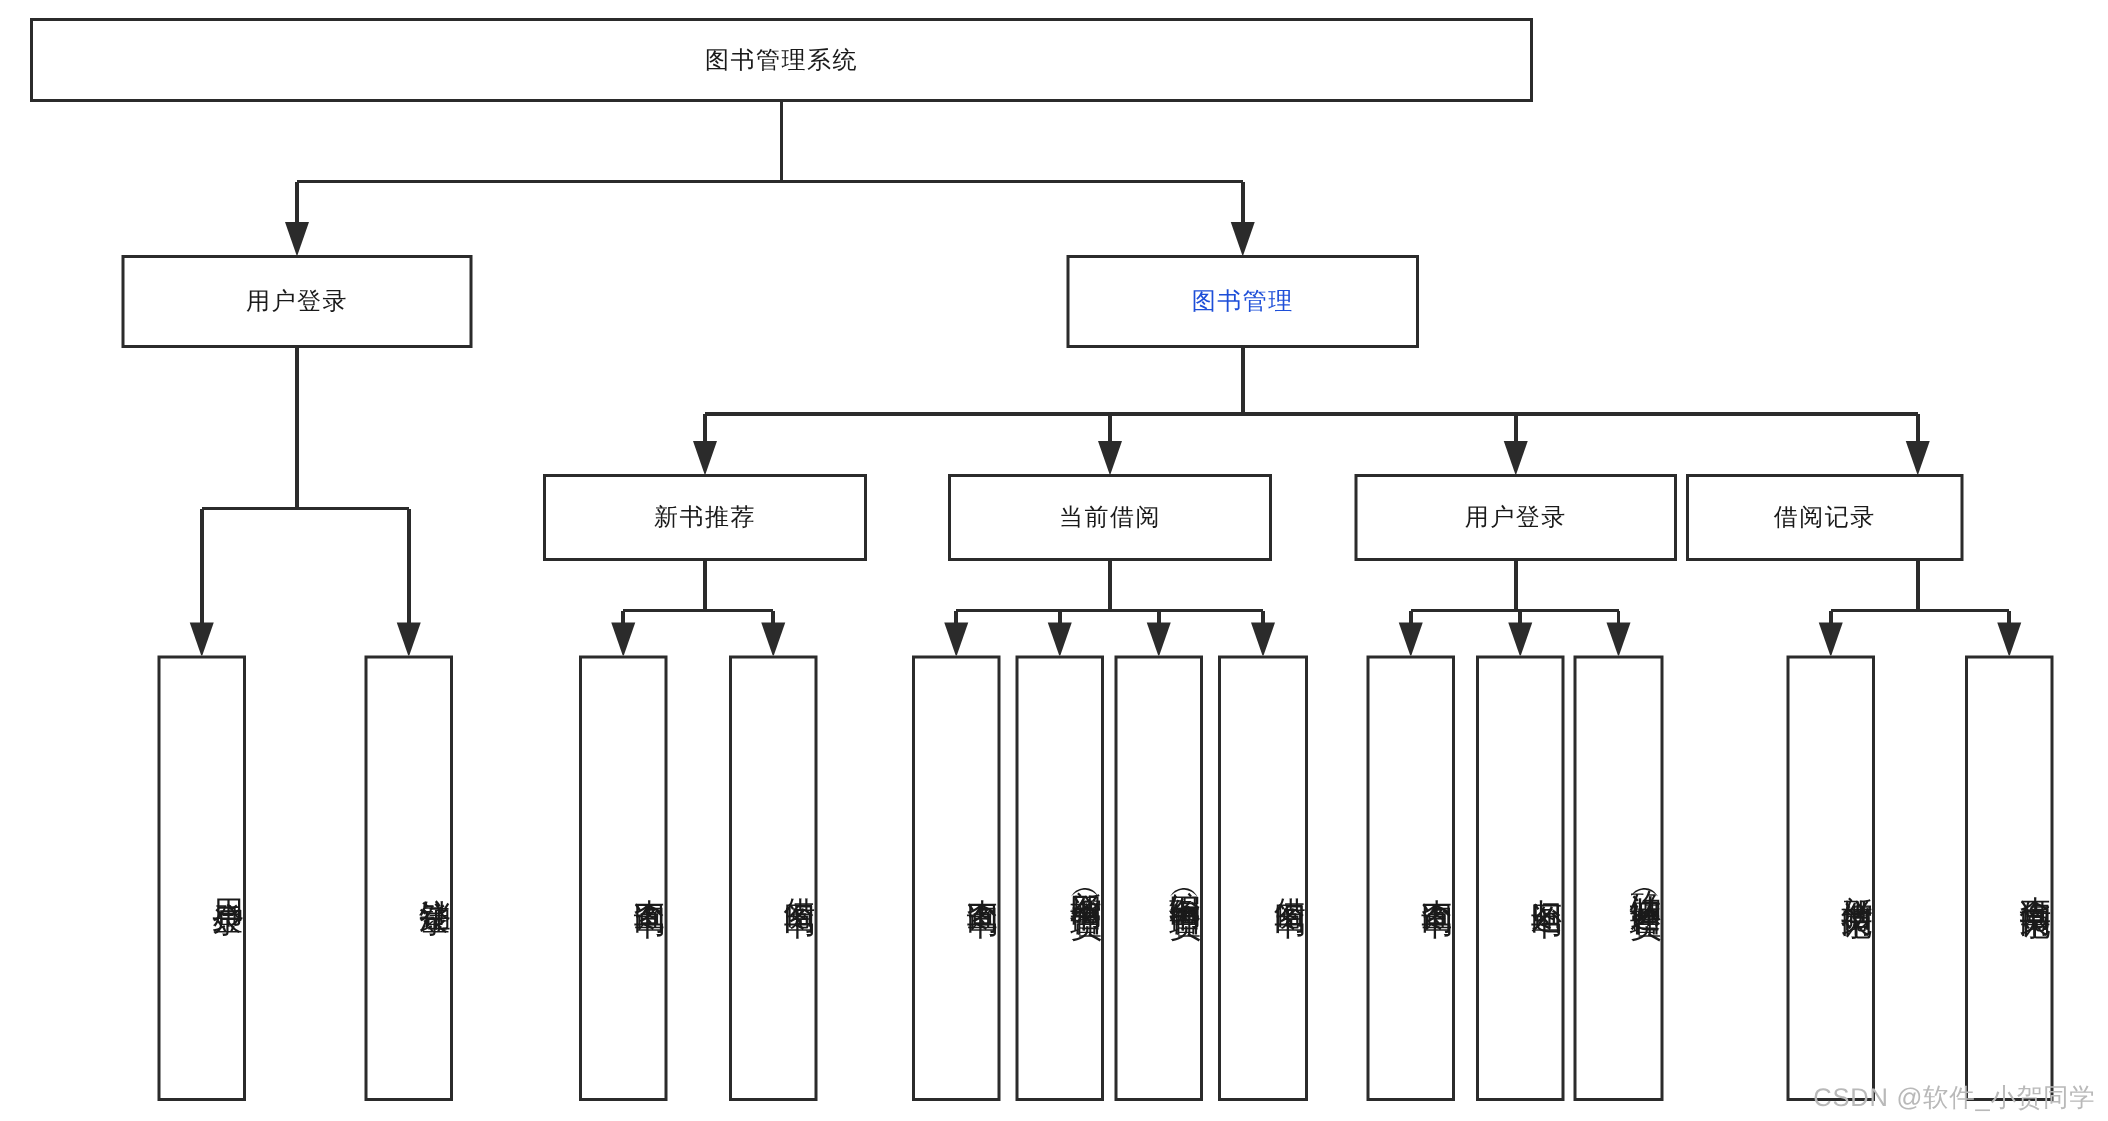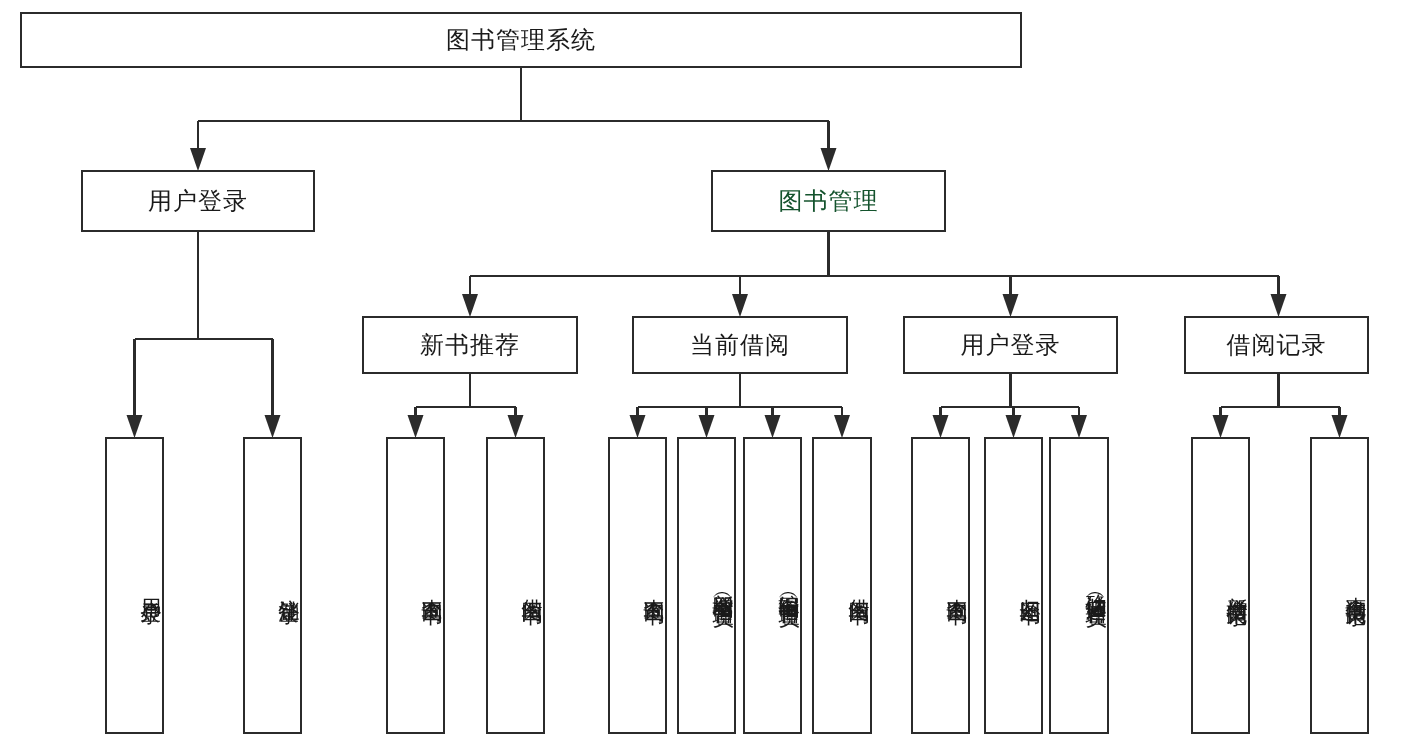--- a/index.html
+++ b/index.html
@@ -21,21 +21,21 @@
     position: absolute;
     box-sizing: border-box;
     background: #ffffff;
     border: 2px solid #2b2b2b;
     display: flex;
     align-items: center;
     justify-content: center;
     color: #1a1a1a;
   }
   .node.horiz {
-    font-size: 24px;
+    font-size: 16px;
     letter-spacing: 1px;
   }
   .node.vert {
     writing-mode: vertical-rl;
     text-orientation: upright;
     font-size: 21px;
     letter-spacing: 2px;
     padding-top: 4px;
     padding-bottom: 4px;
     align-items: flex-start;
@@ -126,33 +126,33 @@
       <line x1="1339.5" y1="407" x2="1339.5" y2="424" stroke="#2b2b2b" stroke-width="2.6" shape-rendering="crispEdges"></line>
       <polygon points="1331.5,415 1347.5,415 1339.5,438" fill="#2b2b2b"></polygon>
     </svg>
   <div id="nodes-layer">
       <div class="node horiz" style="left: 20px; top: 12px; width: 1002px; height: 56px; border-color: rgb(43, 43, 43); color: rgb(26, 26, 26);">
         <span class="label">图书管理系统</span>
       </div>
       <div class="node horiz" style="left: 81px; top: 170px; width: 234px; height: 62px; border-color: rgb(43, 43, 43); color: rgb(26, 26, 26);">
         <span class="label">用户登录</span>
       </div>
-      <div class="node horiz" style="left: 711px; top: 170px; width: 235px; height: 62px; border-color: rgb(43, 43, 43); color: #14532d;">
+      <div class="node horiz" style="left: 711px; top: 170px; width: 235px; height: 62px; border-color: rgb(43, 43, 43); color: #1d4ed8;">
         <span class="label">图书管理</span>
       </div>
       <div class="node horiz" style="left: 362px; top: 316px; width: 216px; height: 58px; border-color: rgb(43, 43, 43); color: rgb(26, 26, 26);">
         <span class="label">新书推荐</span>
       </div>
       <div class="node horiz" style="left: 632px; top: 316px; width: 216px; height: 58px; border-color: rgb(43, 43, 43); color: rgb(26, 26, 26);">
         <span class="label">当前借阅</span>
       </div>
       <div class="node horiz" style="left: 903px; top: 316px; width: 215px; height: 58px; border-color: rgb(43, 43, 43); color: rgb(26, 26, 26);">
         <span class="label">用户登录</span>
       </div>
-      <div class="node horiz" style="left: 1184px; top: 316px; width: 185px; height: 58px; border-color: rgb(43, 43, 43); color: rgb(26, 26, 26); text-align: center;">
+      <div class="node horiz" style="left: 1124px; top: 316px; width: 185px; height: 58px; border-color: rgb(43, 43, 43); color: rgb(26, 26, 26); text-align: center;">
         <span class="label">借阅记录</span>
       </div>
       <div class="node vert" style="left: 105px; top: 437px; width: 59px; height: 297px; border-color: rgb(43, 43, 43); color: rgb(26, 26, 26);">
         <span class="label">用户登录</span>
       </div>
       <div class="node vert" style="left: 243px; top: 437px; width: 59px; height: 297px; border-color: rgb(43, 43, 43); color: rgb(26, 26, 26);">
         <span class="label">注销登录</span>
       </div>
       <div class="node vert" style="left: 386px; top: 437px; width: 59px; height: 297px; border-color: rgb(43, 43, 43); color: rgb(26, 26, 26);">
         <span class="label">查询图书</span>
@@ -181,13 +181,14 @@
       <div class="node vert" style="left: 1049px; top: 437px; width: 60px; height: 297px; border-color: rgb(43, 43, 43); color: rgb(26, 26, 26);">
         <span class="label">确认归还（管理员）</span>
       </div>
       <div class="node vert" style="left: 1191px; top: 437px; width: 59px; height: 297px; border-color: rgb(43, 43, 43); color: rgb(26, 26, 26);">
         <span class="label">新增借阅记录</span>
       </div>
       <div class="node vert" style="left: 1310px; top: 437px; width: 59px; height: 297px; border-color: rgb(43, 43, 43); color: rgb(26, 26, 26);">
         <span class="label">查询借阅记录</span>
       </div>
     </div>
+  <div class="watermark">CSDN @软件_小贺同学</div>
 </div>
 
 </body></html>

